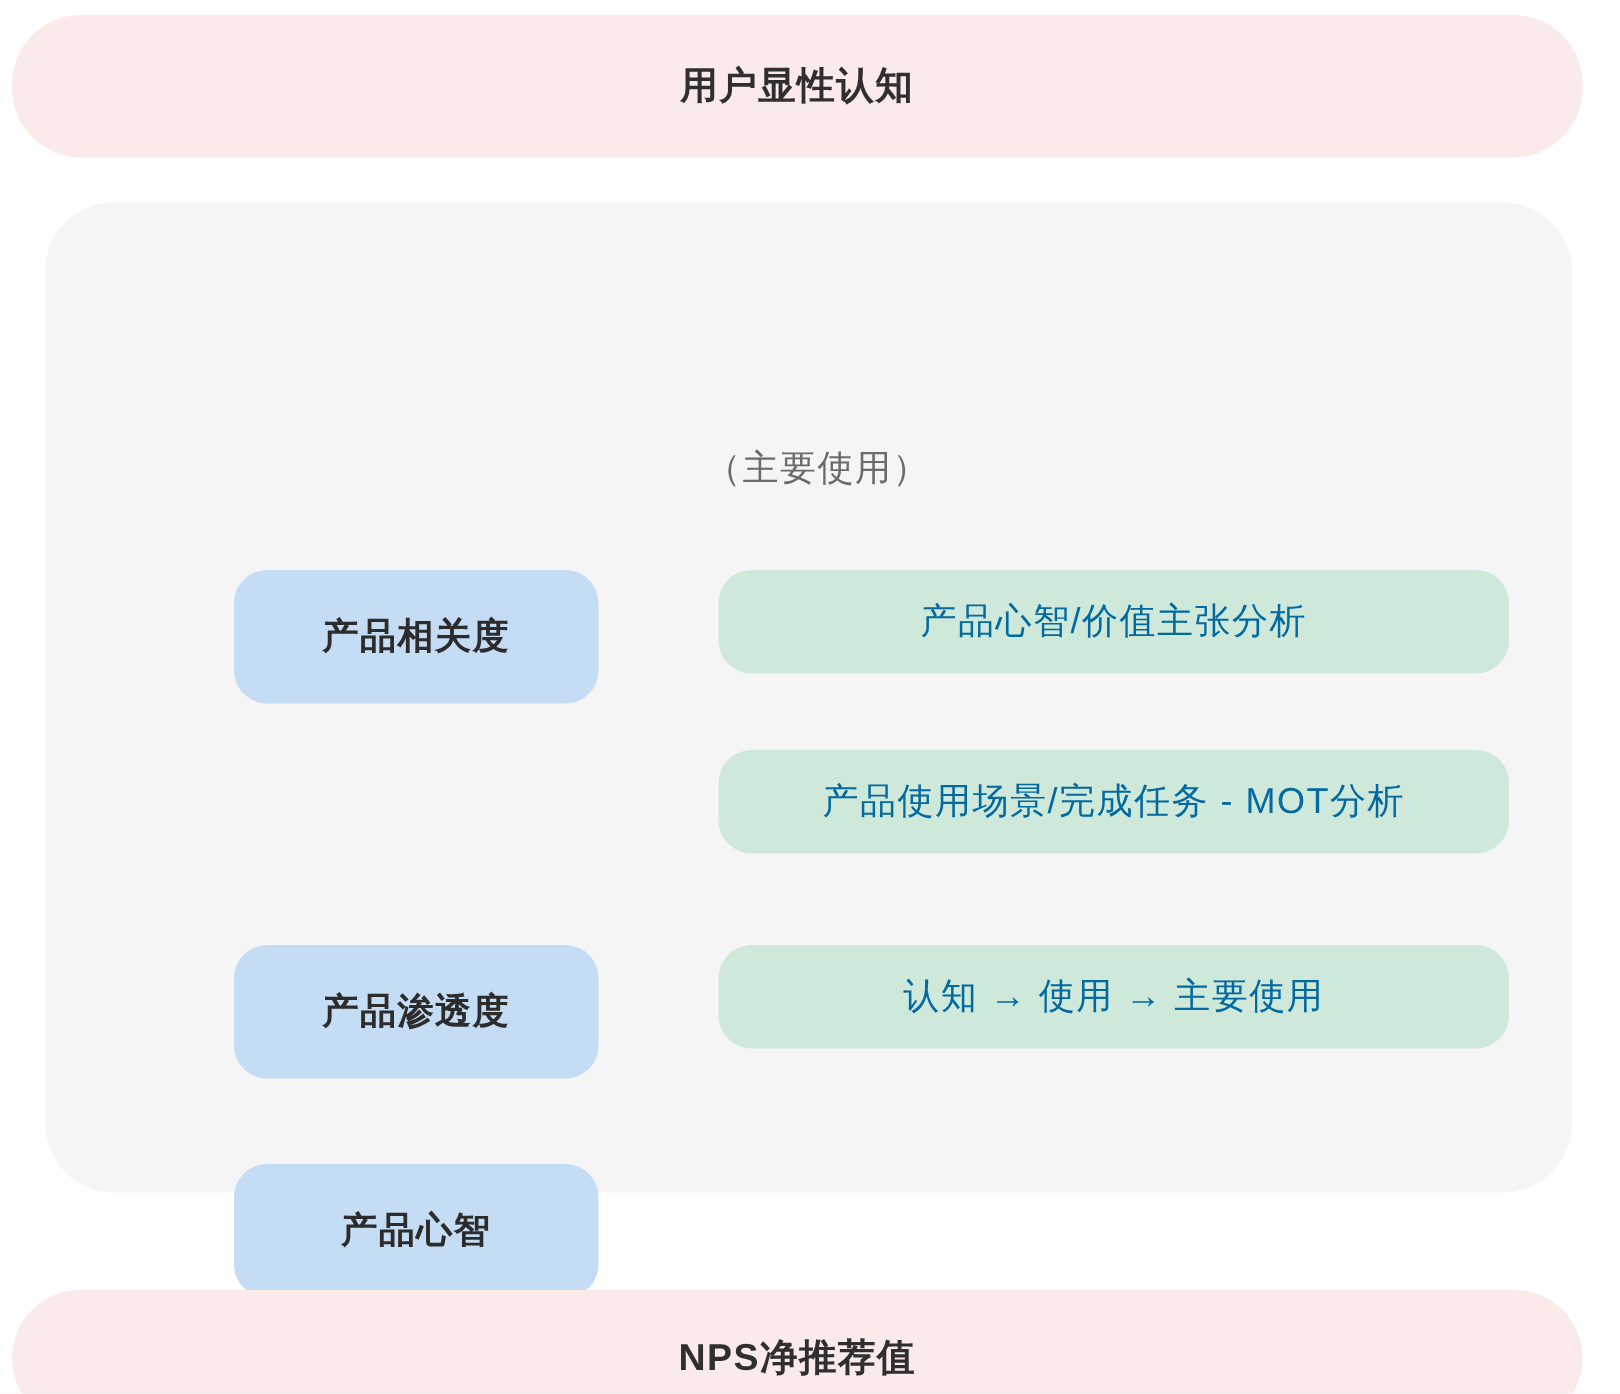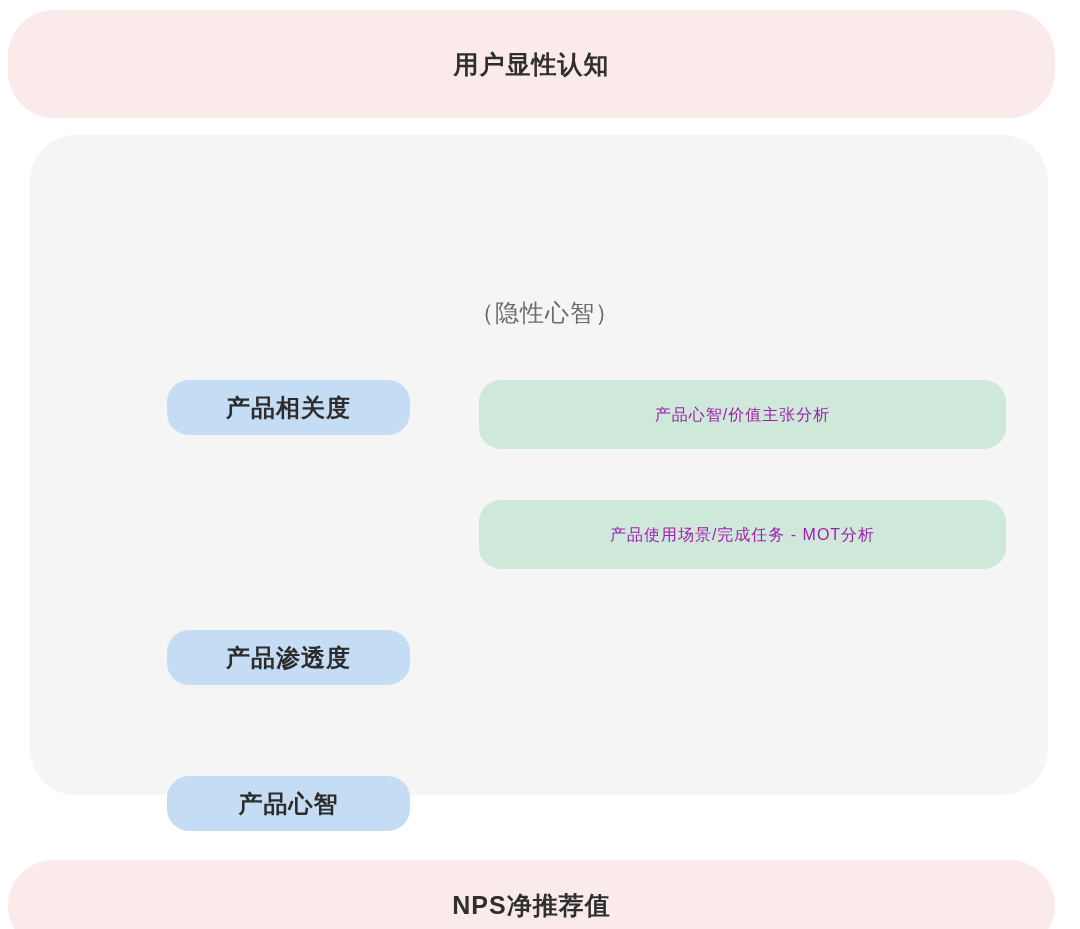--- a/index.html
+++ b/index.html
@@ -35,21 +35,21 @@
     font-size: 25px;
     font-weight: bold;
     color: #2f2f2f;
     letter-spacing: 1px;
     line-height: 1;
   }
   .banner-top {
     left: 8px;
     top: 10px;
     width: 1047px;
-    height: 108px;
+    height: 95px;
     justify-content: center;
   }
   .banner-bottom {
     left: 8px;
     top: 860px;
     width: 1047px;
     height: 91px;
   }
 
   
@@ -78,42 +78,42 @@
   
   .pill {
     position: absolute;
     display: flex;
     align-items: center;
     justify-content: center;
     border-radius: 22px;
     box-sizing: border-box;
   }
   .pill-blue {
-    left: 137px;
+    left: 126px;
     width: 243px;
-    height: 55px;
+    height: 89px;
     background: #c5dcf5;
   }
   .pill-blue .pill-label {
     font-size: 24px;
     font-weight: bold;
     color: #2c2c2c;
     letter-spacing: 1px;
     line-height: 1;
   }
   .pill-green {
     left: 449px;
     width: 527px;
     height: 69px;
     background: #cee9da;
   }
   .pill-green .pill-label {
-    font-size: 16px;
+    font-size: 24px;
     font-weight: normal;
-    color: #a21caf;
+    color: #0369a1;
     letter-spacing: 1px;
     line-height: 1;
   }
 
   
   .row-1 { top: 245px; }
   .row-2 { top: 365px; }
   .row-3 { top: 495px; }
   .row-4 { top: 641px; }
 </style>
@@ -121,36 +121,39 @@
 <body>
 
 <div class="canvas">
 
   <div class="banner banner-top">
     <span class="banner-label">用户显性认知</span>
   </div>
 
   <div class="panel">
 
-    <div class="panel-subtitle">（隐性心智）</div>
+    <div class="panel-subtitle">（主要使用）</div>
 
     <div class="pill pill-blue row-1">
       <span class="pill-label">产品相关度</span>
     </div>
     <div class="pill pill-green row-1">
       <span class="pill-label">产品心智/价值主张分析</span>
     </div>
 
     <div class="pill pill-blue row-3">
       <span class="pill-label">产品渗透度</span>
     </div>
 
     <div class="pill pill-green row-2">
       <span class="pill-label">产品使用场景/完成任务 - MOT分析</span>
     </div>
+    <div class="pill pill-green row-3">
+      <span class="pill-label">认知 → 使用 → 主要使用</span>
+    </div>
 
     <div class="pill pill-blue row-4">
       <span class="pill-label">产品心智</span>
     </div>
 
   </div>
 
   <div class="banner banner-bottom">
     <span class="banner-label">NPS净推荐值</span>
   </div>

